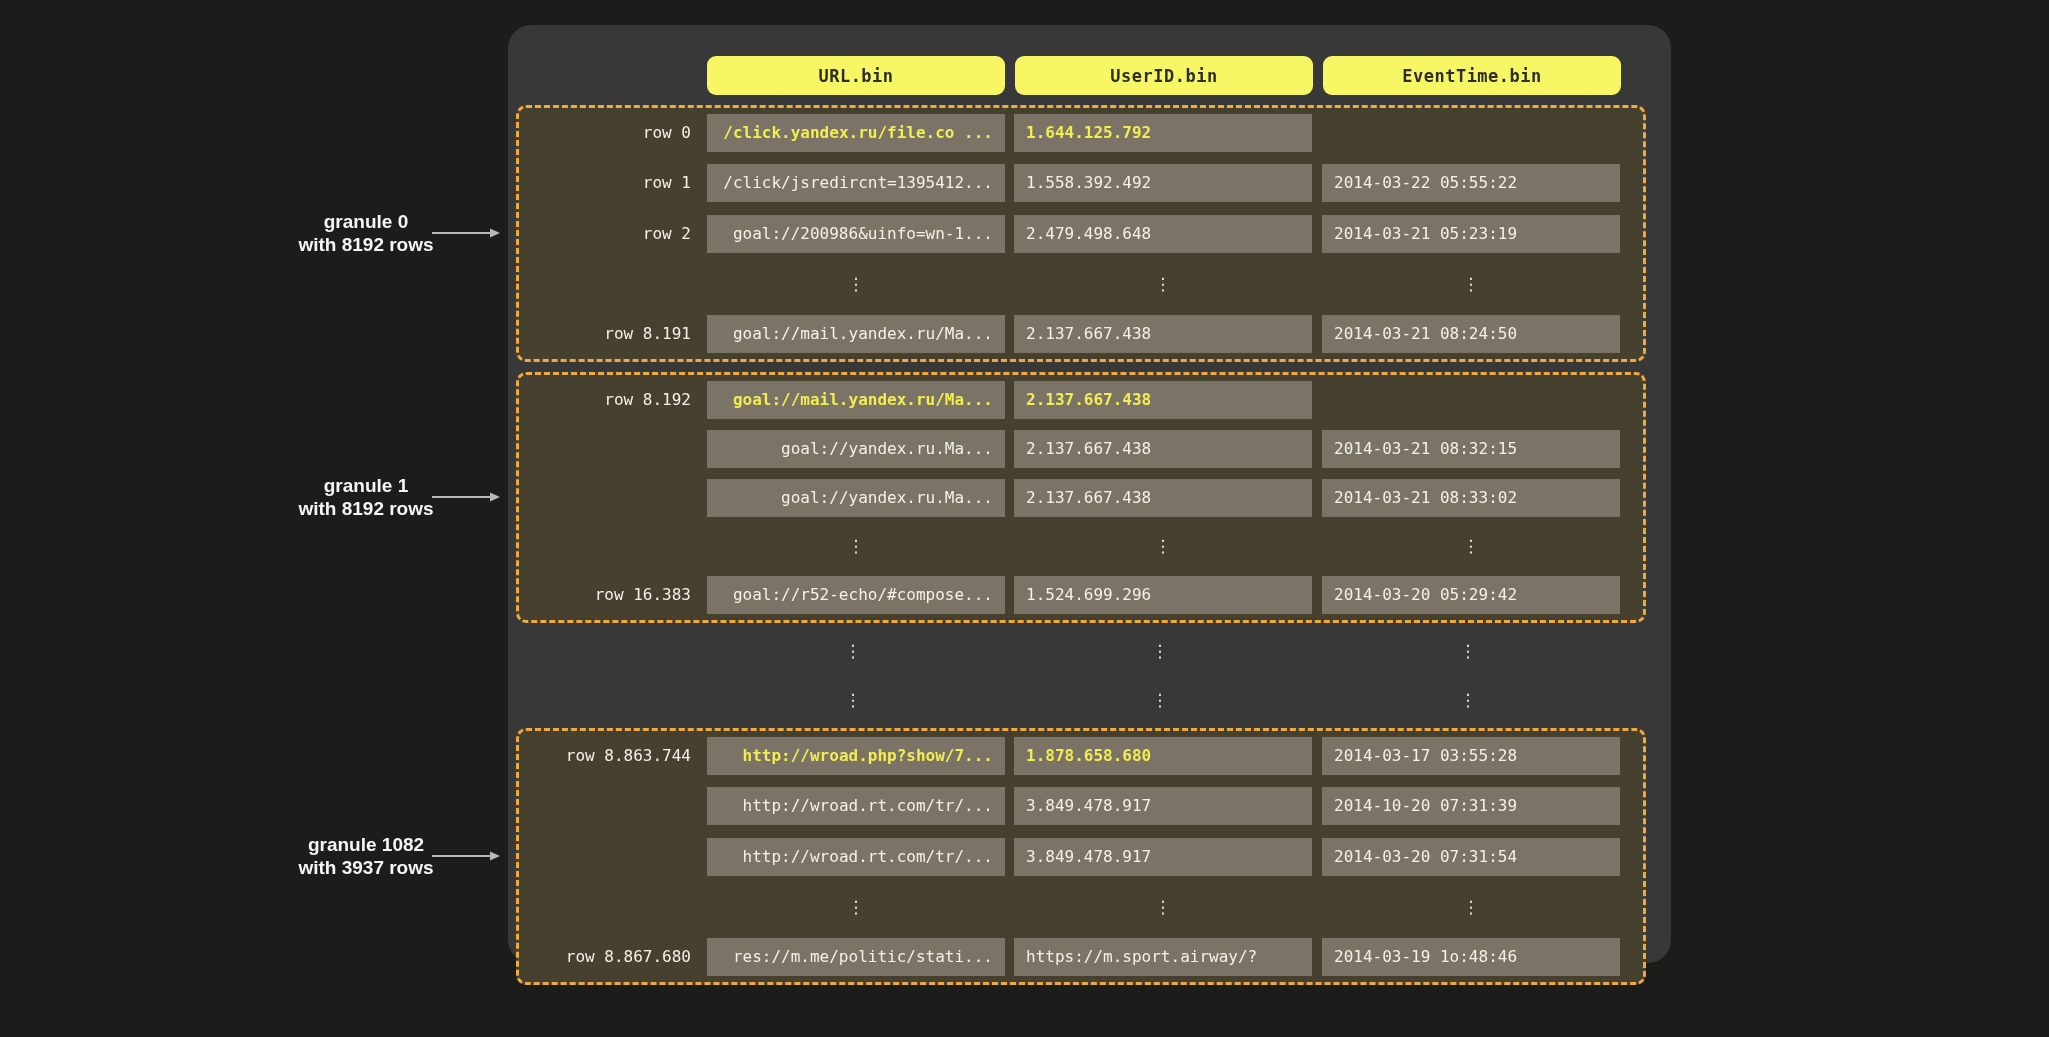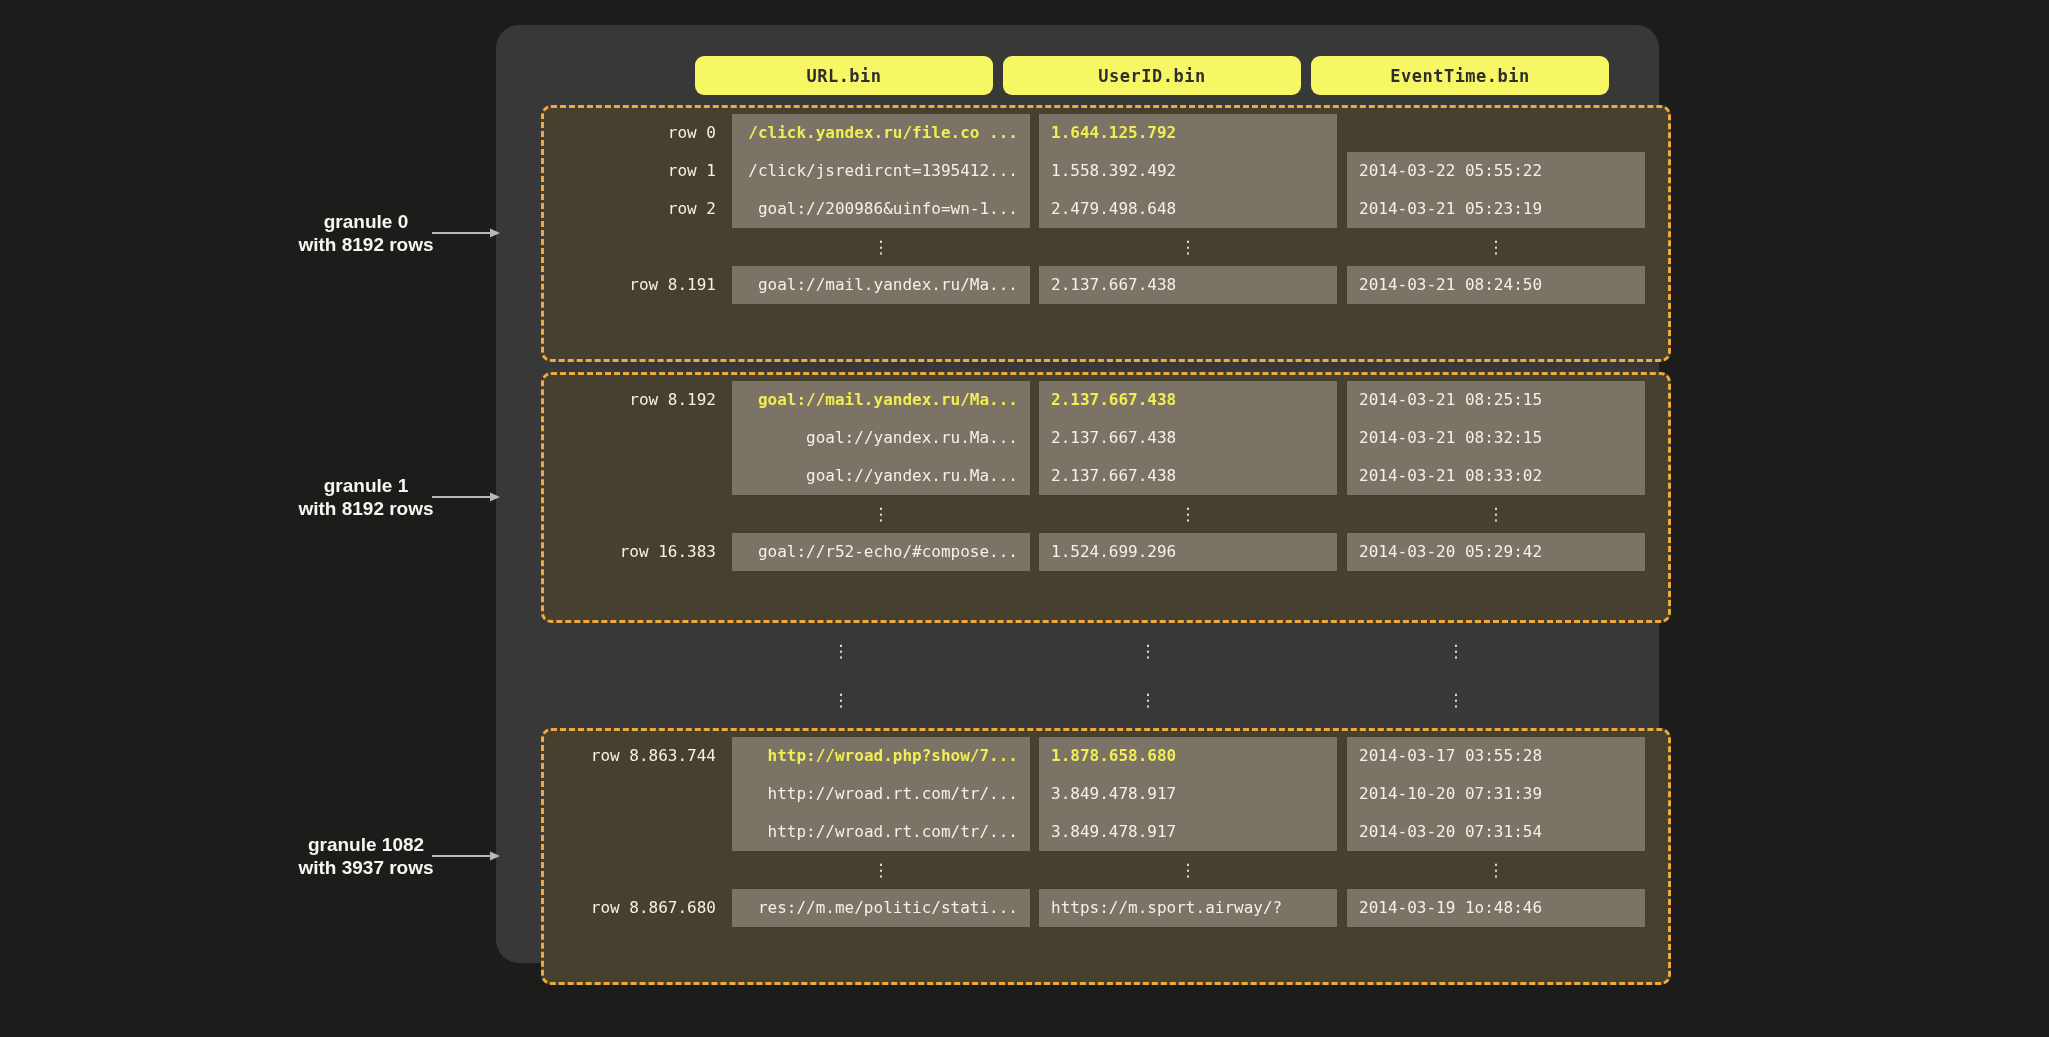--- a/index.html
+++ b/index.html
@@ -17,40 +17,39 @@
   }
   *{margin:0;padding:0;box-sizing:border-box;}
   html,body{width:2049px;height:1037px;}
   body{
     background:var(--page-bg);
     position:relative;
     overflow:hidden;
     font-family:"DejaVu Sans Mono", monospace;
   }
   .panel{
-    position:absolute;left:496px;top:25px;width:1163px;height:938px;
+    position:absolute;left:508px;top:25px;width:1163px;height:938px;
     background:var(--panel-bg);border-radius:23px;
   }
   
   .pill{
     position:absolute;top:31px;height:39px;width:298px;
     background:var(--pill-bg);border-radius:9px;
     display:flex;align-items:center;justify-content:center;
     font-weight:bold;font-size:17px;color:var(--pill-text);
     letter-spacing:0.5px;
   }
   .pill.c0{left:199px}.pill.c1{left:507px}.pill.c2{left:815px}
   
   .gbox{
     position:absolute;left:8px;width:1130px;
     background:var(--granule-bg);
     border:3px dashed var(--dash);border-radius:10px;
-    display:flex;flex-direction:column;justify-content:flex-start;
+    display:flex;flex-direction:column;justify-content:space-between;
     padding:6px 0;
-    margin-left:37px;
   }
   .gbox-0{top:80px;height:257px}
   .gbox-1{top:347px;height:251px}
   .gbox-2{top:703px;height:257px}
   
   .grow{position:relative;height:38px;width:100%;}
   .rowlabel{
     position:absolute;left:0;top:0;width:172px;height:38px;line-height:38px;
     text-align:right;font-size:16px;color:var(--text);white-space:pre;
   }
@@ -125,21 +124,20 @@
           <div class="cell url">goal://mail.yandex.ru/Ma...</div>
           <div class="cell user">2.137.667.438</div>
           <div class="cell time">2014-03-21 08:24:50</div>
         </div>
       </div>
       <div class="gbox gbox-1">
         <div class="grow">
           <span class="rowlabel">row 8.192</span>
           <div class="cell url hl">goal://mail.yandex.ru/Ma...</div>
           <div class="cell user hl">2.137.667.438</div>
-          <div class="cell time">2014-03-21 08:25:15</div>
         </div>
         <div class="grow">
           <span class="rowlabel"></span>
           <div class="cell url">goal://yandex.ru.Ma...</div>
           <div class="cell user">2.137.667.438</div>
           <div class="cell time">2014-03-21 08:32:15</div>
         </div>
         <div class="grow">
           <span class="rowlabel"></span>
           <div class="cell url">goal://yandex.ru.Ma...</div>

